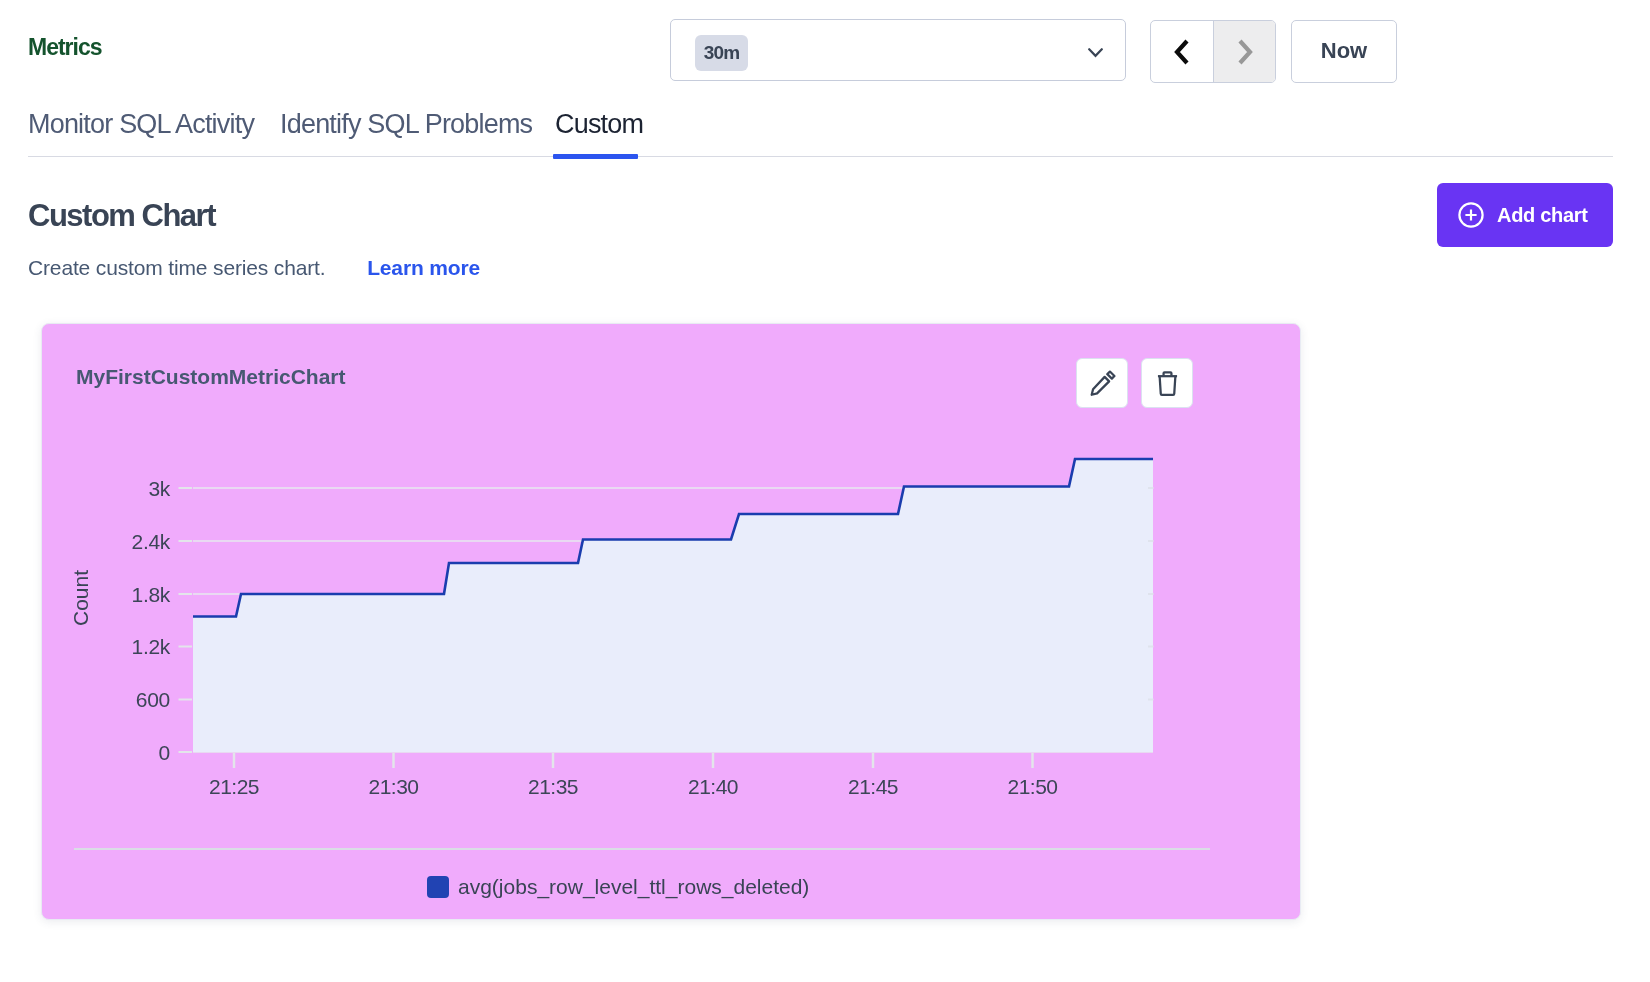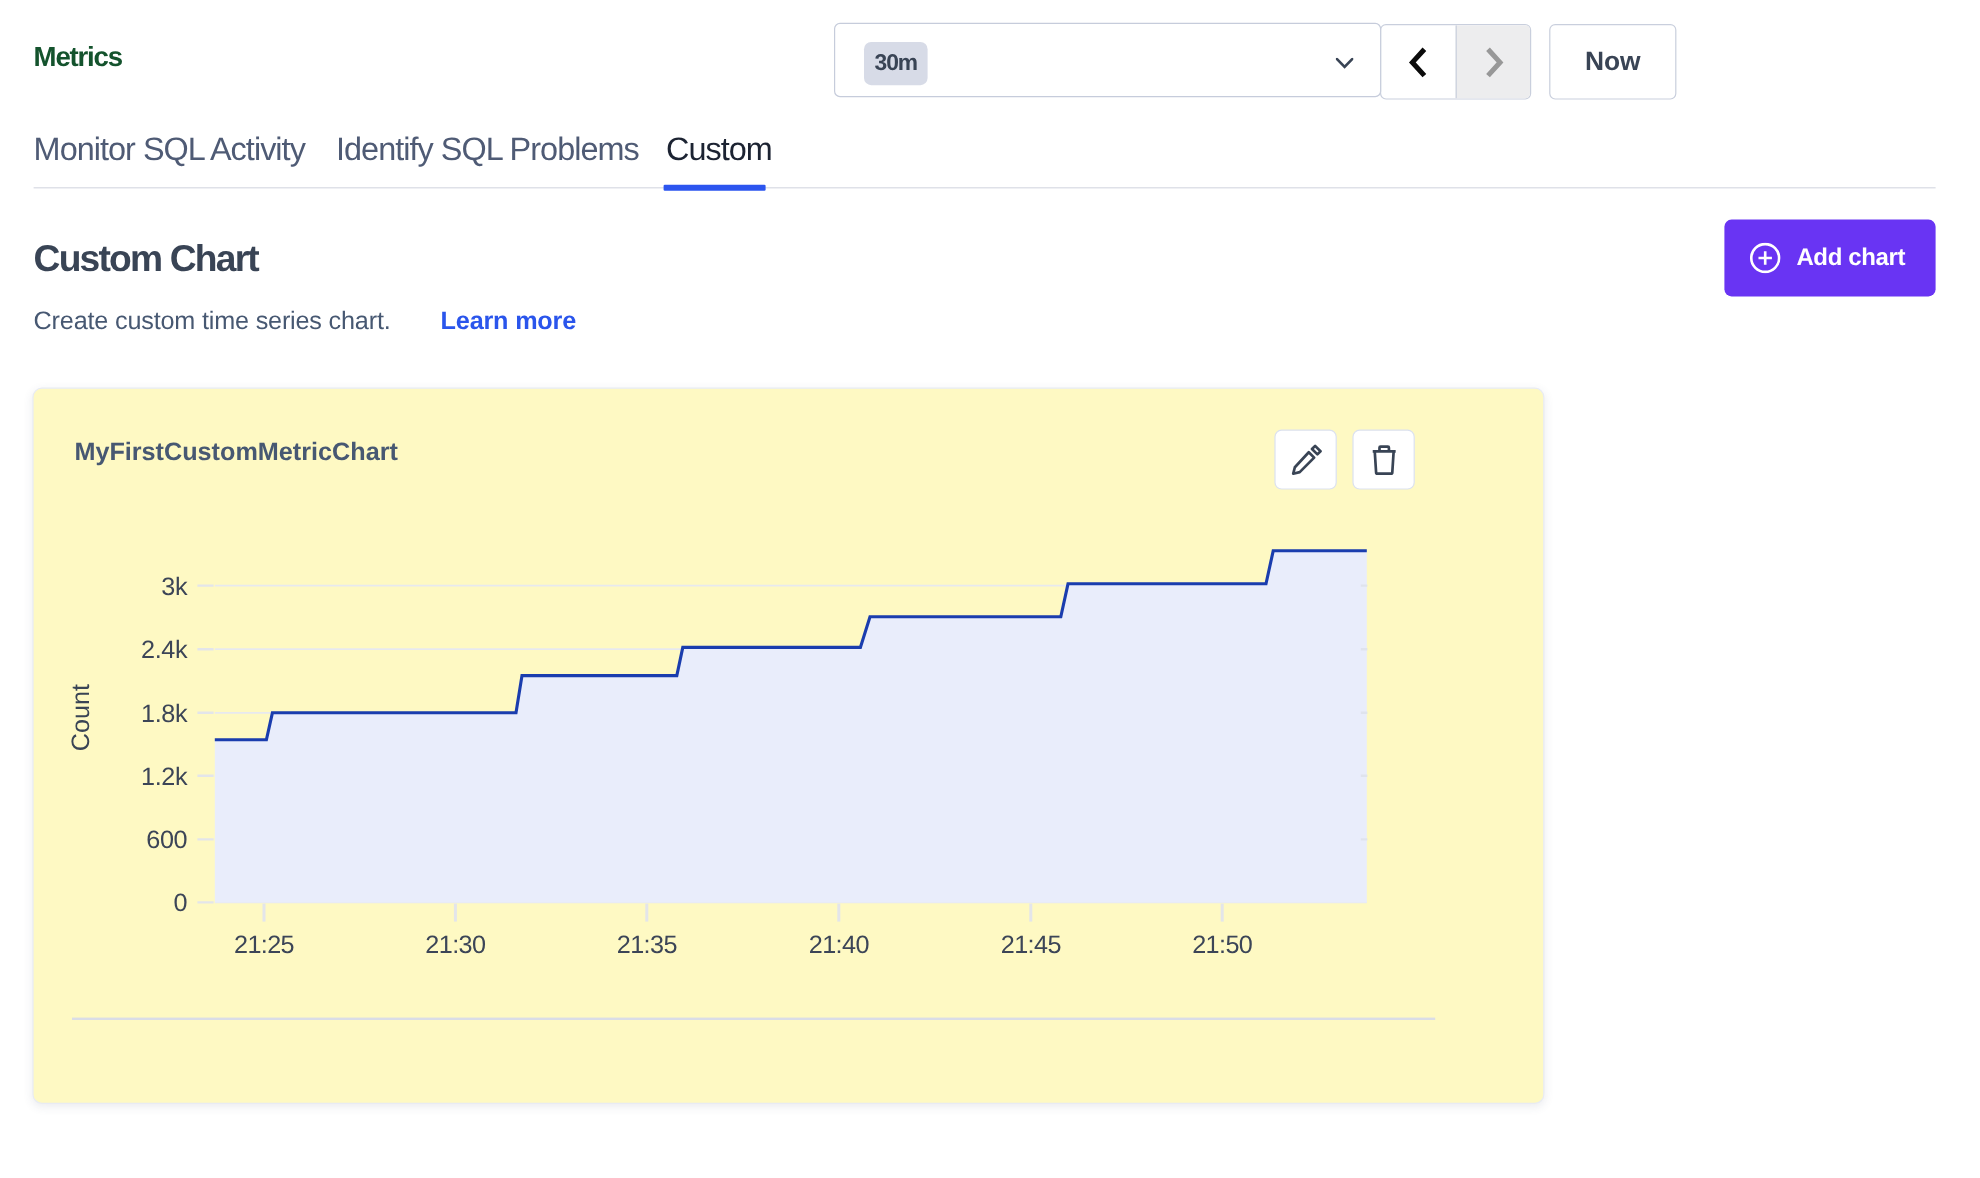--- a/index.html
+++ b/index.html
@@ -1,35 +1,35 @@
 <!DOCTYPE html>
 <html><head>
 <meta charset="utf-8">
 <style>
 * { margin:0; padding:0; box-sizing:border-box; }
 html,body { width:1650px; height:982px; background:#fff; font-family:"Liberation Sans",sans-serif; position:relative; overflow:hidden; }
 .abs { position:absolute; }
 h1 { font-size:23px; font-weight:700; color:#14532d; letter-spacing:-1px; }
-.dd { left:670px; top:19px; width:456px; height:62px; border:1.5px solid #c6ccdb; border-radius:5px; background:#fff;margin-left:25px; }
+.dd { left:670px; top:19px; width:456px; height:62px; border:1.5px solid #c6ccdb; border-radius:5px; background:#fff; }
 .badge { position:absolute; left:24px; top:15px; letter-spacing:-0.8px; width:53px; height:36px; background:#d7dbe7; border-radius:6px; color:#394455; font-size:19px; font-weight:700; text-align:center; line-height:36px; }
 .ddlabel { position:absolute; left:95px; top:0; height:65px; line-height:65px; font-size:22px; font-weight:700; color:#394455; letter-spacing:-0.9px; }
 .grp { left:1150px; top:20px; width:126px; height:63px; border:1.5px solid #c9cfdd; border-radius:5px; display:flex; overflow:hidden; }
 .grp .cell { width:50%; height:100%; display:flex; align-items:center; justify-content:center; }
 .grp .cell.r { background:#ededee; border-left:1px solid #c9cfdd; }
 .nowbtn { left:1291px; top:20px; width:106px; height:63px; border:1.5px solid #c9cfdd; border-radius:5px; color:#394455; font-size:22px; font-weight:700; text-align:center; line-height:60px; }
 .tabs { left:28px; top:109px; font-size:27px; color:#4f5b75; letter-spacing:-0.8px; }
 .tabs span { position:absolute; white-space:nowrap; }
 .tabline { left:28px; top:155.5px; width:1585px; height:1.5px; background:#d8dae3; }
 .tabul { left:553px; top:153.5px; width:85px; height:5px; background:#2c55ef; border-radius:1px; }
 h2 { font-size:31px; font-weight:700; color:#394455; letter-spacing:-1.5px; }
 .para { left:28px; top:256px; font-size:21px; color:#475872; letter-spacing:-0.15px; }
 .para a { color:#2a55ec; font-weight:700; text-decoration:none;margin-left:36px; }
 .addbtn { left:1437px; top:183px; width:176px; height:64px; background:#6934f3; border-radius:6px; display:flex; align-items:center; }
 .addbtn span { color:#fff; font-size:20px; font-weight:700; margin-left:13px; letter-spacing:-0.3px; }
-.card { left:27px; top:323px; width:1260px; height:597px; background:#fef9c3; border:1px solid #e8ebf3; border-radius:8px; box-shadow:0 2px 8px rgba(56,69,97,.10); }
+.card { left:41px; top:323px; width:1260px; height:597px; background:#f0abfc; border:1px solid #e8ebf3; border-radius:8px; box-shadow:0 2px 8px rgba(56,69,97,.10); }
 .ctitle { position:absolute; left:34px; top:41px; font-size:21px; font-weight:700; color:#475872; }
 .iconbtn { position:absolute; top:34px; width:52px; height:50px; border:1px solid #dbe1f0; border-radius:6px; background:#fff; display:flex; align-items:center; justify-content:center; }
 .sep { position:absolute; left:32px; top:524px; width:1136px; height:1.5px; background:#dadde6; }
 .legend { position:absolute; left:385px; top:551px; display:flex; align-items:center; }
 .lsq { width:22px; height:22px; background:#2143b3; border-radius:4px; }
 .legend span { font-size:21px; color:#394455; margin-left:9px; }
 </style>
 </head>
 <body>
 <h1 class="abs" style="left:28px; top:34px;">Metrics</h1>
@@ -143,13 +143,17 @@
       <text x="192" y="470">21:25</text>
       <text x="351.5" y="470">21:30</text>
       <text x="511" y="470">21:35</text>
       <text x="671" y="470">21:40</text>
       <text x="831" y="470">21:45</text>
       <text x="990.5" y="470">21:50</text>
     </g>
     <text x="46" y="274" font-size="21" fill="#394455" text-anchor="middle" transform="rotate(-90 46 274)">Count</text>
   </svg>
   <div class="sep"></div>
+  <div class="legend">
+      <div class="lsq"></div>
+      <span>avg(jobs_row_level_ttl_rows_deleted)</span>
+    </div>
 </div>
 
 </body></html>

